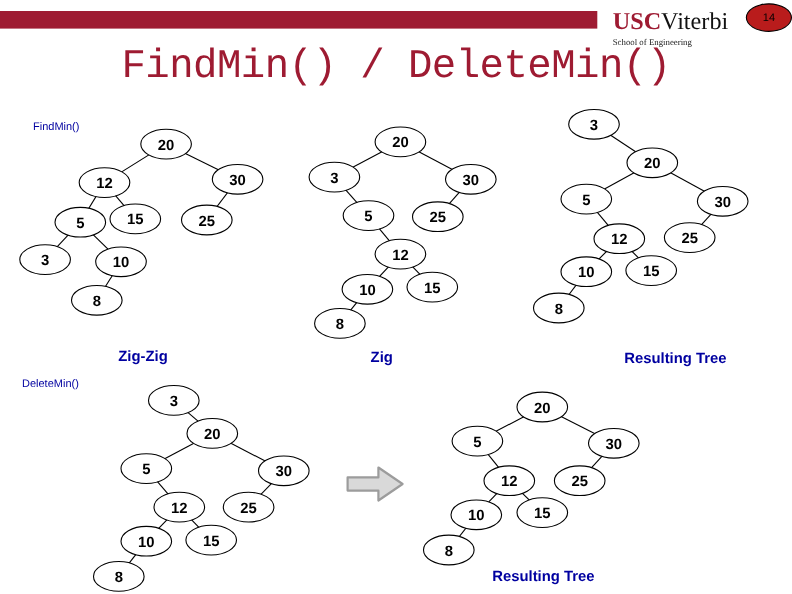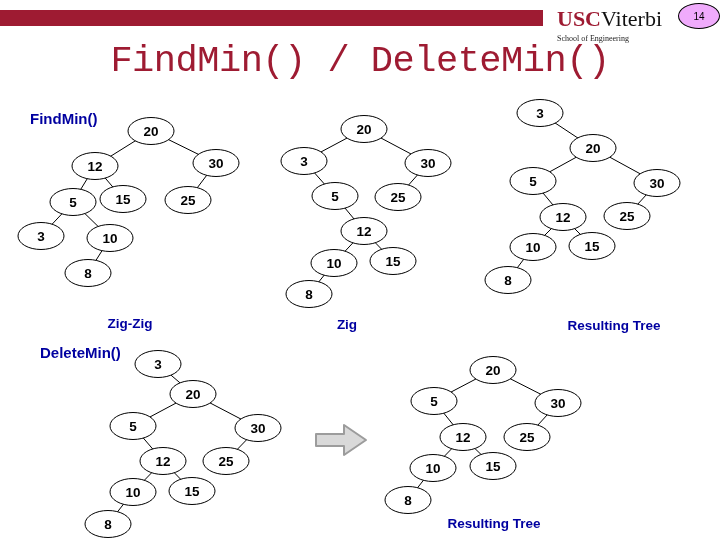--- a/index.html
+++ b/index.html
@@ -23,33 +23,33 @@
     font-family:"Liberation Serif",serif;font-size:22px;line-height:24px;
   }
   .logo .usc{color:var(--cardinal);font-weight:700;}
   .logo .viterbi{color:#111;}
   .logo-school{
     position:absolute;left:557px;top:34px;width:148px;text-align:left;
     font-family:"Liberation Serif",serif;font-size:8px;color:#222;
   }
   .page-badge{
     position:absolute;left:678px;top:3px;width:40px;height:24px;
-    border:1.5px solid #000;border-radius:50%;background:#f0abfc;
+    border:1.5px solid #000;border-radius:50%;background:#b91c1c;
     display:flex;align-items:center;justify-content:center;
     font-size:10px;color:#000;
   }
   .title{
     position:absolute;left:0;top:40px;width:720px;text-align:center;
     color:var(--cardinal);font-size:37px;font-weight:400;letter-spacing:-.5px;font-family:Liberation Mono, monospace;
   }
   .sec-label{
-    position:absolute;color:var(--navy);font-weight:700;font-size:15px;white-space:nowrap;
+    position:absolute;color:var(--navy);font-weight:400;font-size:10px;white-space:nowrap;
   }
   .sec-label.find{left:30px;top:110px;}
-  .sec-label.del{left:40px;top:344px;}
+  .sec-label.del{left:20px;top:344px;}
   .caption{
     position:absolute;width:160px;text-align:center;color:var(--navy);
     font-weight:700;font-size:13.5px;white-space:nowrap;
   }
   .cap0{left:50px;top:316px;}
   .cap1{left:267px;top:317px;}
   .cap2{left:534px;top:318px;}
   .cap4{left:414px;top:516px;}
   svg.diagram{position:absolute;left:0;top:0;}
   svg .edge{stroke:#000;stroke-width:1;}

